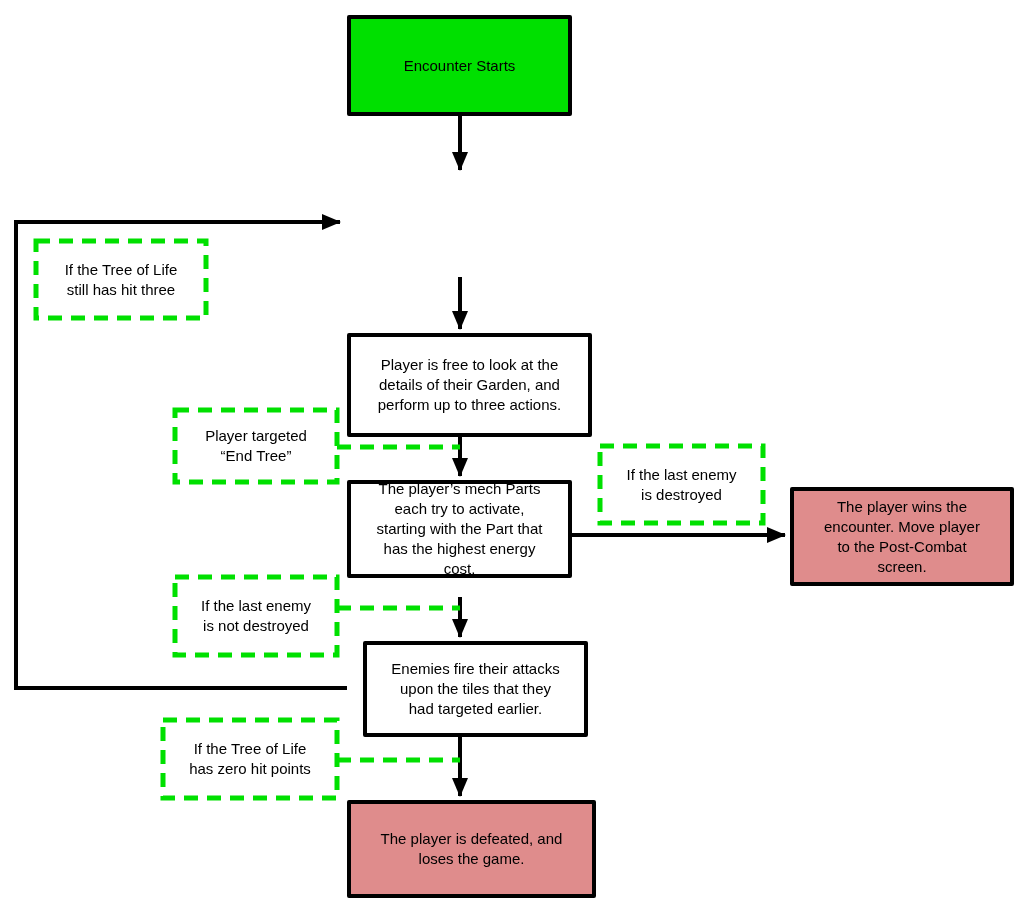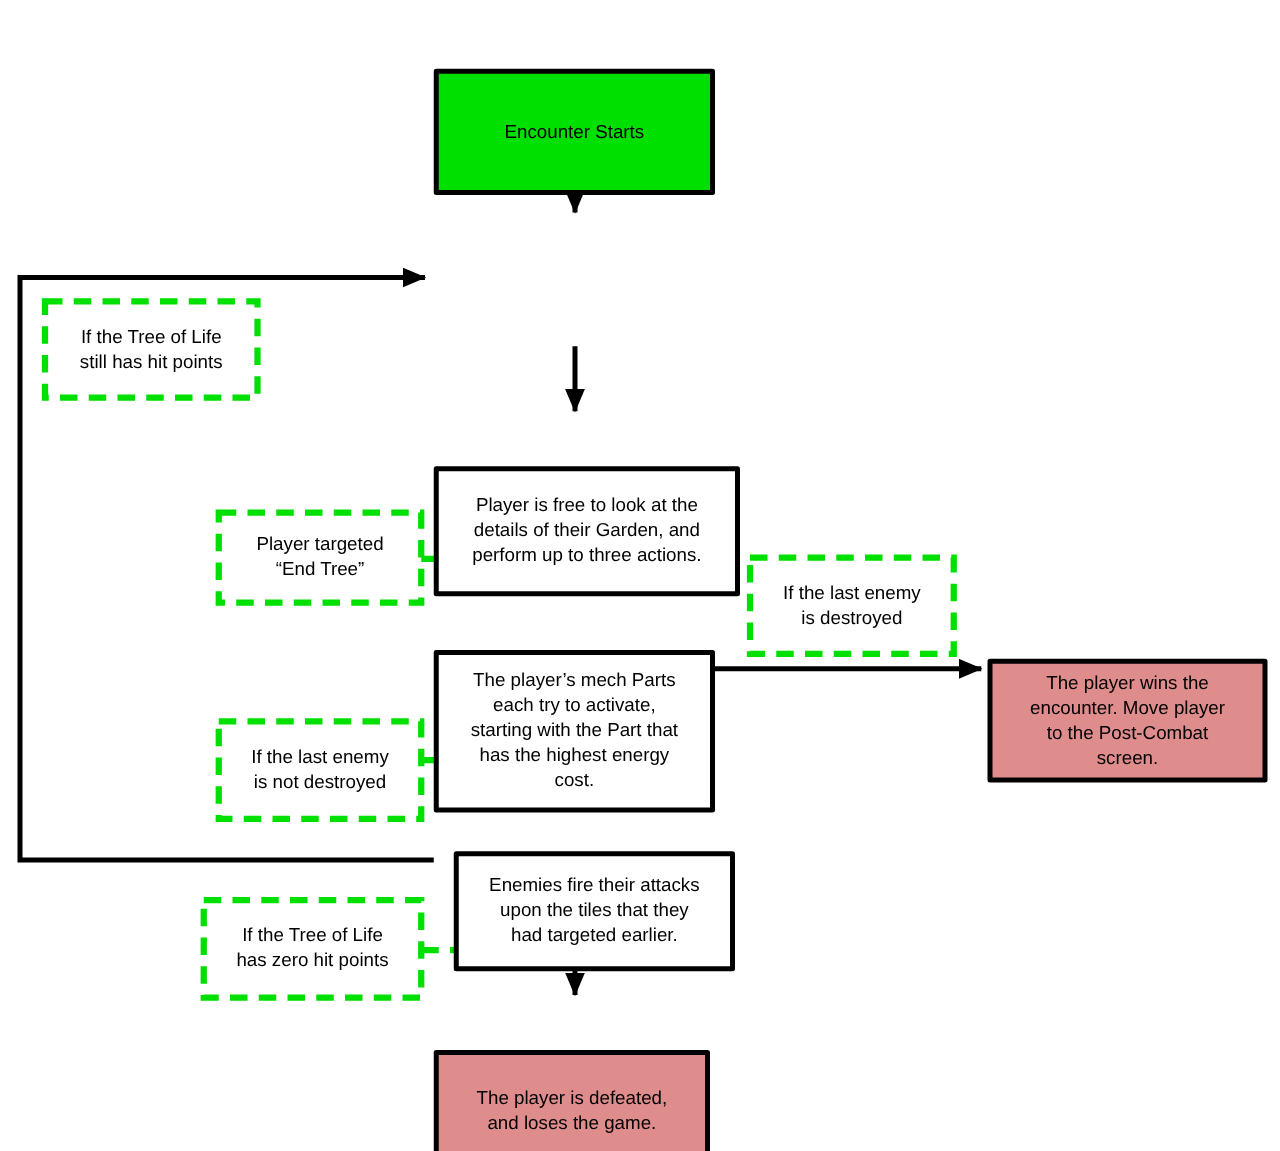--- a/index.html
+++ b/index.html
@@ -23,21 +23,20 @@
     border: 4px solid var(--line, #000);
     border-radius: 2px;
     background: #ffffff;
     display: flex;
     align-items: center;
     justify-content: center;
     text-align: center;
     font-size: 15px;
     line-height: 20px;
     padding: 4px 22px;
-    margin-top: 40px;
   }
   .node.start { background: var(--green, #00e000); }
   .node.outcome { background: var(--pink, #df8c8c); text-align: center; }
   .cond-label {
     position: absolute;
     box-sizing: border-box;
     display: flex;
     flex-direction: column;
     align-items: center;
     justify-content: center;
@@ -82,39 +81,39 @@
 
   <div class="node start" style="left:347px; top:15px; width:225px; height:101px;">
     <span>Encounter Starts</span>
   </div>
 
 
   <div class="node" style="left:347px; top:333px; width:245px; height:104px;">
     <span>Player is free to look at the details of their Garden, and perform up to three actions.</span>
   </div>
 
-  <div class="node" style="left:347px; top:480px; width:225px; height:130px;">
+  <div class="node" style="left:347px; top:480px; width:225px; height:98px;">
     <span>The player’s mech Parts each try to activate, starting with the Part that has the highest energy cost.</span>
   </div>
 
   <div class="node" style="left:363px; top:641px; width:225px; height:96px;">
     <span>Enemies fire their attacks upon the tiles that they had targeted earlier.</span>
   </div>
 
   <div class="node outcome" style="left:790px; top:487px; width:224px; height:99px;">
     <span>The player wins the encounter. Move player to the Post-Combat screen.</span>
   </div>
 
-  <div class="node outcome" style="left:347px; top:800px; width:221px; height:98px;">
+  <div class="node outcome" style="left:347px; top:800px; width:249px; height:98px;">
     <span>The player is defeated, and loses the game.</span>
   </div>
 
   <div class="cond-label" style="left:36px; top:241px; width:170px; height:77px;">
     <span class="ln"><span>If the </span><span class="b">Tree of Life</span></span>
-    <span class="ln">still has hit points</span>
+    <span class="ln">still has hit three</span>
   </div>
 
   <div class="cond-label" style="left:175px; top:410px; width:162px; height:72px;">
     <span class="ln">Player targeted</span>
     <span class="ln">“End Tree”</span>
   </div>
 
   <div class="cond-label" style="left:600px; top:446px; width:163px; height:77px;">
     <span class="ln">If the last enemy</span>
     <span class="ln">is destroyed</span>

